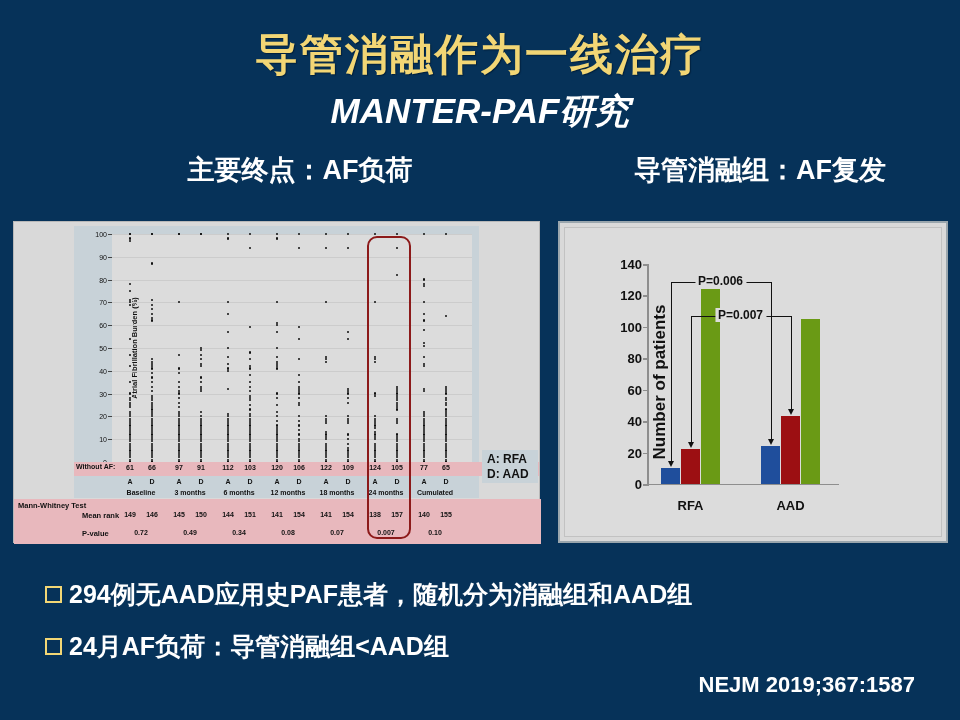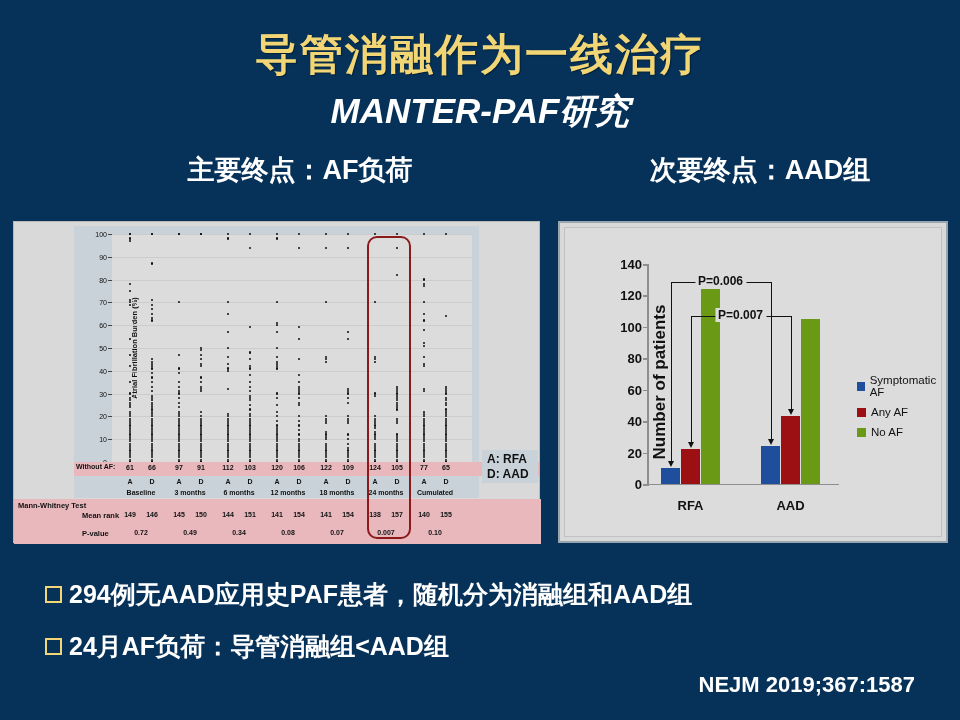--- a/index.html
+++ b/index.html
@@ -129,21 +129,21 @@
     position:absolute;left:0;top:672px;width:915px;text-align:right;
     color:#ffffff;font-size:22px;font-weight:bold;
   }
 </style>
 </head>
 <body>
 
 <div id="title-main">导管消融作为一线治疗</div>
 <div id="title-sub">MANTER-PAF研究</div>
 <div id="endpoint-primary">主要终点：AF负荷</div>
-<div id="endpoint-secondary">次要终点：AAD组</div>
+<div id="endpoint-secondary">导管消融组：AF复发</div>
 
 <div id="left-panel">
   <div id="left-plotbox">
     <div id="left-plotarea">
       <div id="ylabel-left">Atrial Fibrillation Burden (%)</div>
       <div id="dotplot-yticks">
           <div class="gridline" style="top: 228px;"></div>
           <div class="ytickmark" style="top: 228px;"></div>
           <div class="ytick" style="top: 228px;">0</div>
           <div class="gridline" style="top: 205.2px;"></div>
@@ -828,34 +828,20 @@
           <div class="arrowhead" style="left: 122.15px; top: 175.286px;"></div>
           <div class="plabel" style="left: 71.5px; top: 10px;">P=0.006</div>
           <div class="pbracket" style="left: 41.5px; width: 100px; top: 52px;"></div>
           <div class="arrowline" style="left: 41.5px; top: 52px; height: 127.429px;"></div>
           <div class="arrowhead" style="left: 42.15px; top: 178.429px;"></div>
           <div class="arrowline" style="left: 141.5px; top: 52px; height: 94.4286px;"></div>
           <div class="arrowhead" style="left: 142.15px; top: 145.429px;"></div>
           <div class="plabel" style="left: 91.5px; top: 44px;">P=0.007</div>
         </div>
     </div>
-    <div id="legend-right">
-        <div class="legrow">
-          <span class="legsw" style="background: rgb(31, 78, 156);"></span>
-          <span>Symptomatic AF</span>
-        </div>
-        <div class="legrow">
-          <span class="legsw" style="background: rgb(156, 15, 18);"></span>
-          <span>Any AF</span>
-        </div>
-        <div class="legrow">
-          <span class="legsw" style="background: rgb(106, 154, 21);"></span>
-          <span>No AF</span>
-        </div>
-      </div>
   </div>
 </div>
 
 <div class="bullet-row" id="bullet-0" style="left:45px;top:578px;">
   <span class="bullet-sq"></span>
   <span>294例无AAD应用史PAF患者，随机分为消融组和AAD组</span>
 </div>
 <div class="bullet-row" id="bullet-1" style="left:45px;top:630px;">
   <span class="bullet-sq"></span>
   <span>24月AF负荷：导管消融组&lt;AAD组</span>

